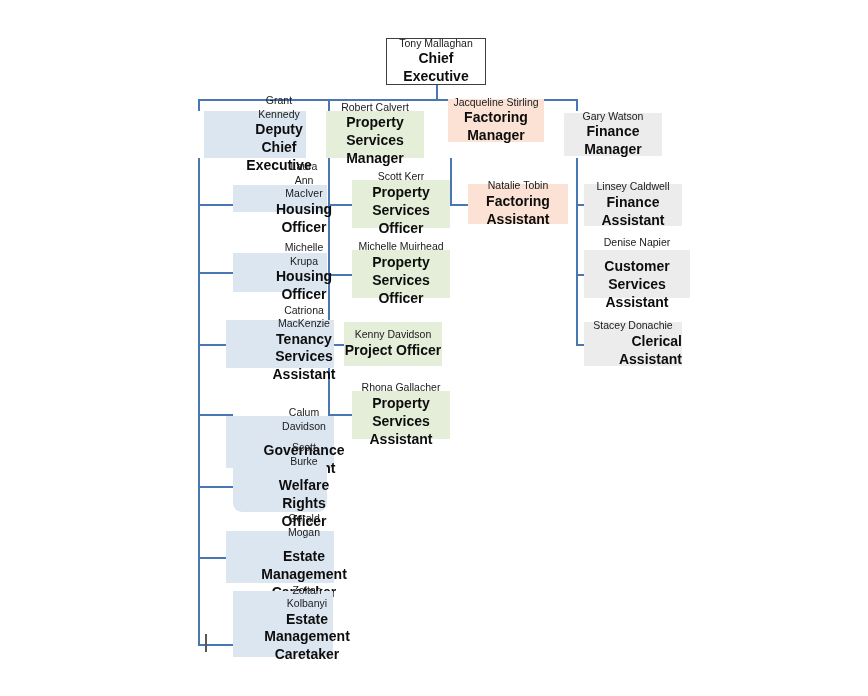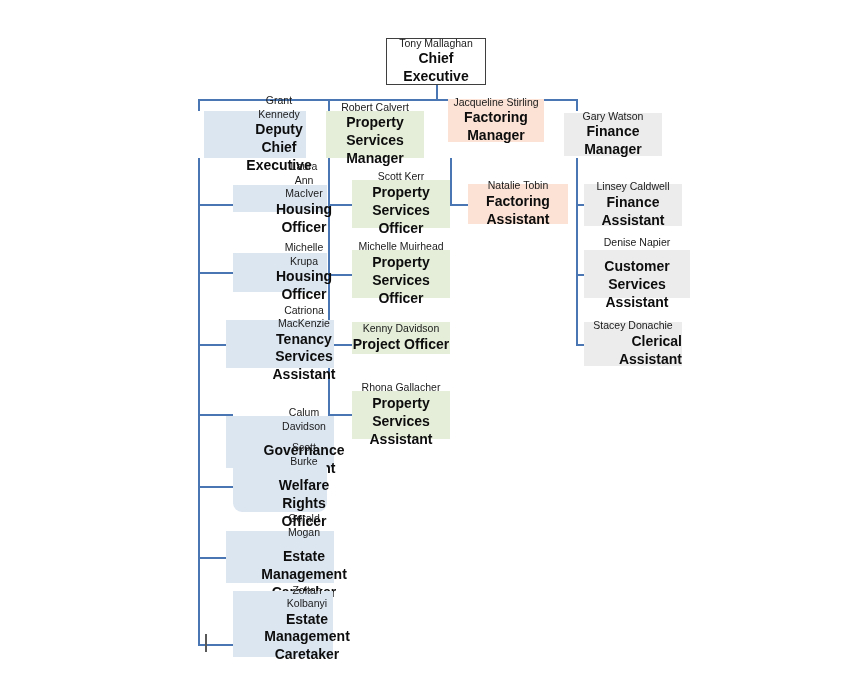--- a/index.html
+++ b/index.html
@@ -160,21 +160,21 @@
   <div class="node green" style="left:352px; top:180px; width:98px; height:48px;">
     <div class="nm">Scott Kerr</div>
     <div class="tt">Property Services
 Officer</div>
   </div>
   <div class="node green" style="left:352px; top:250px; width:98px; height:48px;">
     <div class="nm">Michelle Muirhead</div>
     <div class="tt">Property Services
 Officer</div>
   </div>
-  <div class="node green" style="left:352px; top:322px; width:98px; height:32px;">
+  <div class="node green" style="left:344px; top:322px; width:98px; height:44px;">
     <div class="nm">Kenny Davidson</div>
     <div class="tt">Project Officer</div>
   </div>
   <div class="node green" style="left:352px; top:391px; width:98px; height:48px;">
     <div class="nm">Rhona Gallacher</div>
     <div class="tt">Property Services
 Assistant</div>
   </div>
 
   <div class="node peach" style="left:448px; top:99px; width:96px; height:43px;">

